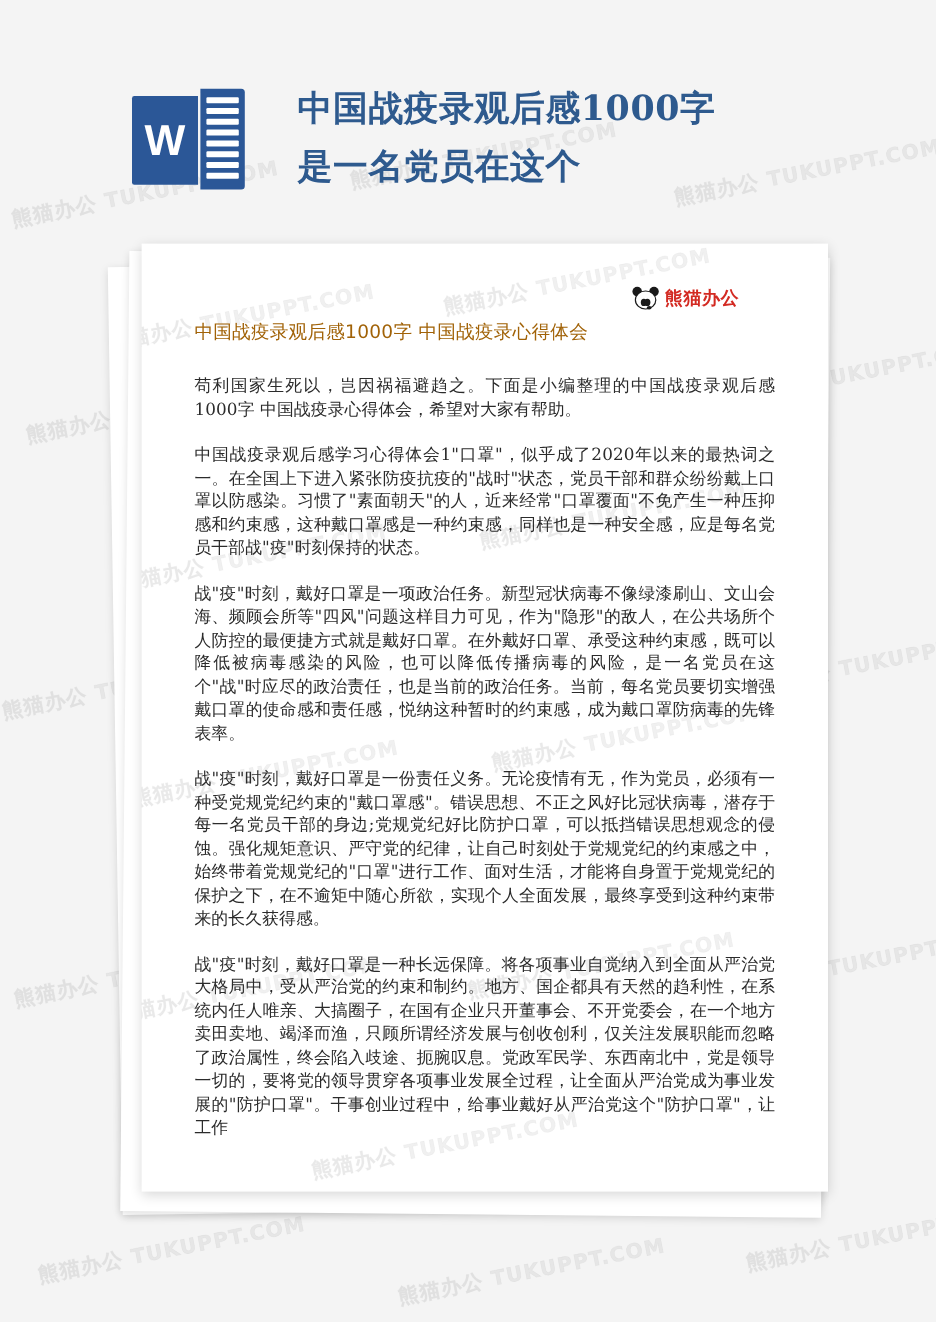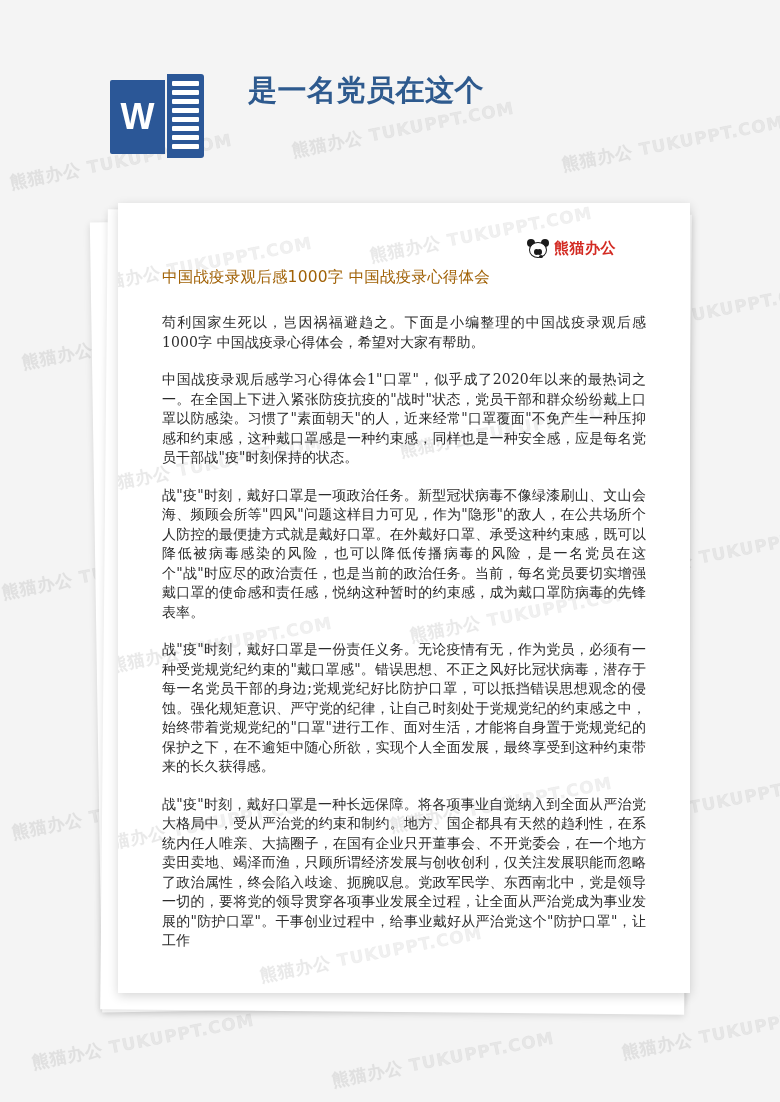--- a/index.html
+++ b/index.html
@@ -263,20 +263,21 @@
       <div class="line"></div>
       <div class="line"></div>
       <div class="line"></div>
       <div class="line"></div>
       <div class="line"></div>
       <div class="line"></div>
     </div>
   </div>
 
   <div class="header-titles">
+    <div class="h-line">中国战疫录观后感1000字</div>
     <div class="h-line">是一名党员在这个</div>
   </div>
 
 </div>
 
 <div class="page-stack">
 
   <div class="page-back page-back-1"></div>
   <div class="page-back page-back-2"></div>
 

